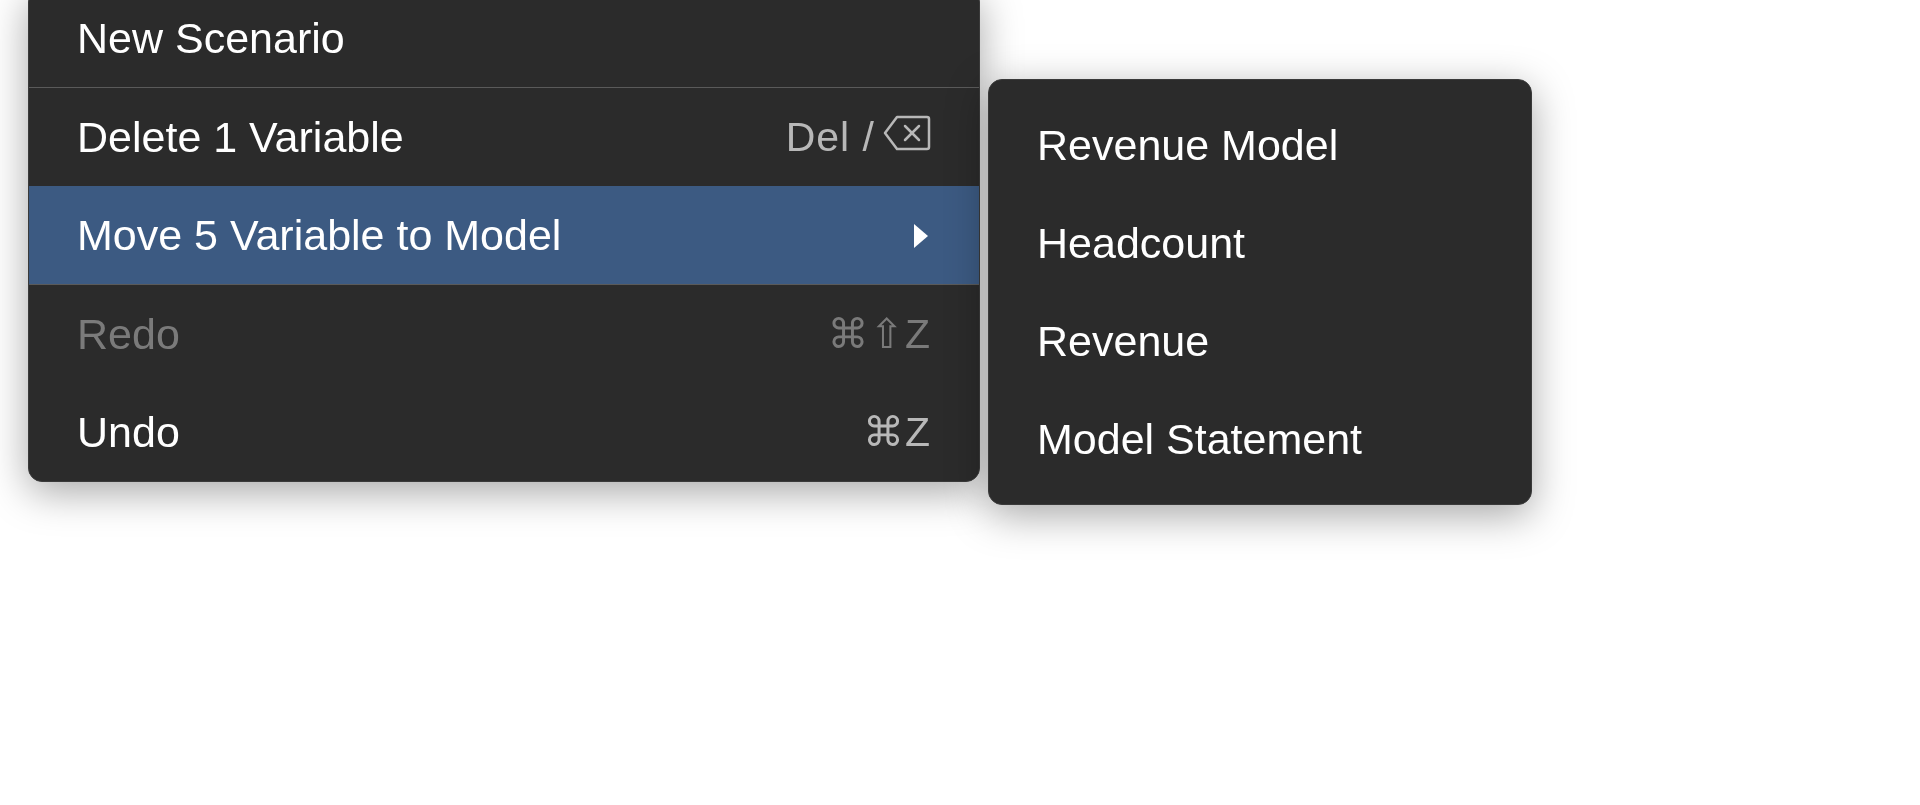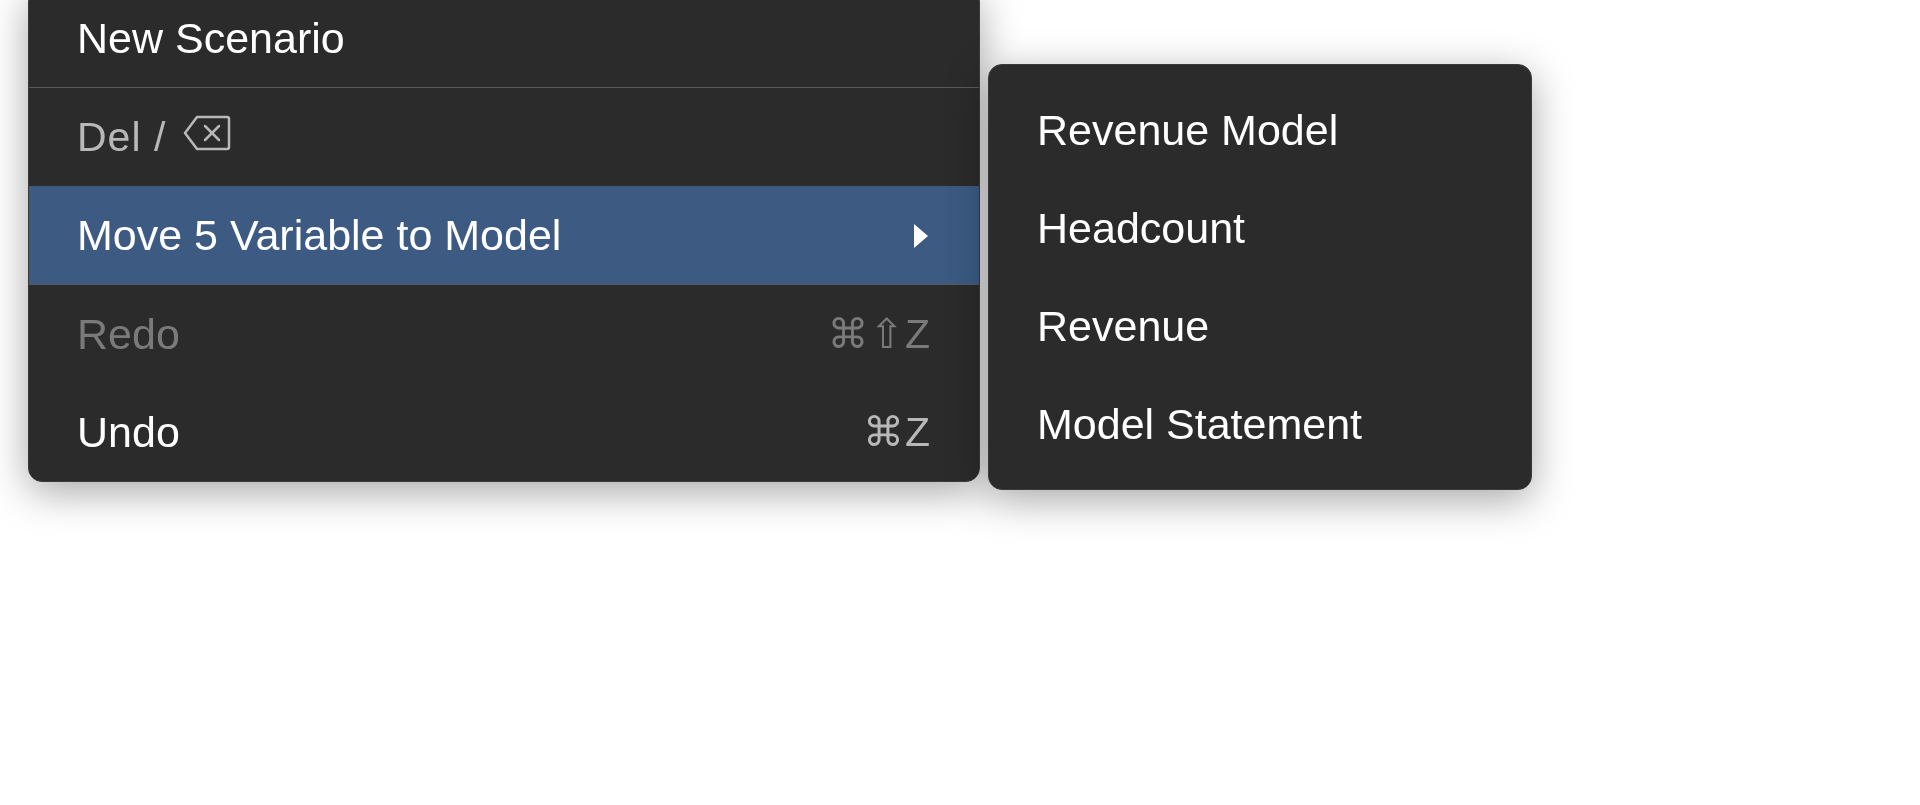--- a/index.html
+++ b/index.html
@@ -22,21 +22,21 @@
       box-shadow: 0 10px 40px rgba(0,0,0,0.35);
       border: 1px solid #3a3a3a;
     }
     .menu.main {
       left: 28px;
       top: -12px;
       width: 952px;
     }
     .menu.sub {
       left: 988px;
-      top: 64px;
+      top: 79px;
       width: 544px;
       padding: 16px 0;
     }
     .menu-item {
       display: flex;
       align-items: center;
       justify-content: space-between;
       padding: 0 48px 0 48px;
       height: 98px;
       color: #ffffff;
@@ -85,35 +85,36 @@
       font-size: 43px;
       font-weight: 400;
       cursor: default;
     }
     .label {
       flex: 0 1 auto;
     }
     .right-area {
       display: flex;
       align-items: center;
-      gap: 17px;
+      gap: 8px;
     }
   </style>
 </head>
 <body>
 
 <div class="menu main">
 
   <div class="menu-item">
     <span class="label">New Scenario</span>
   </div>
 
   <div class="menu-separator"></div>
 
   <div class="menu-item">
+    <span class="label">Delete 1 Variable</span>
     <span class="right-area shortcut">
       <span class="shortcut-text">Del /</span>
       <span class="backspace-icon">
         <svg width="48" height="36" viewBox="0 0 48 36">
           <path d="M 14 2 L 44 2 Q 46 2 46 4 L 46 32 Q 46 34 44 34 L 14 34 L 2 18 Z" fill="none" stroke="#b8b8b8" stroke-width="2.5" stroke-linejoin="round"></path>
           <line x1="22" y1="11" x2="36" y2="25" stroke="#b8b8b8" stroke-width="2.5" stroke-linecap="round"></line>
           <line x1="36" y1="11" x2="22" y2="25" stroke="#b8b8b8" stroke-width="2.5" stroke-linecap="round"></line>
         </svg>
       </span>
     </span>

